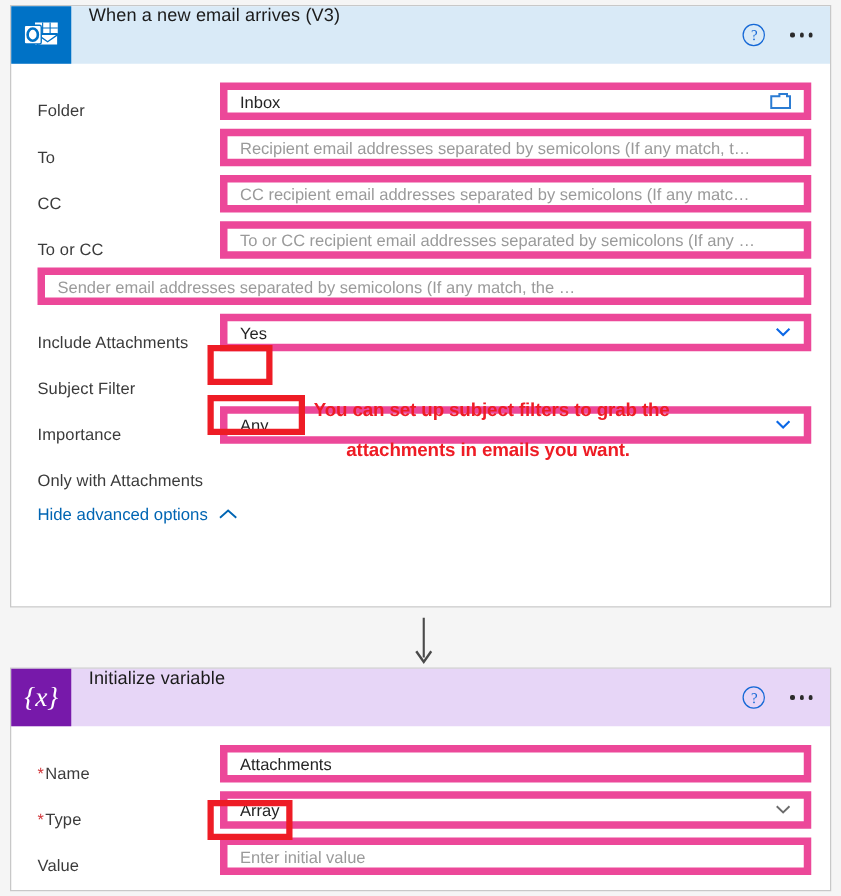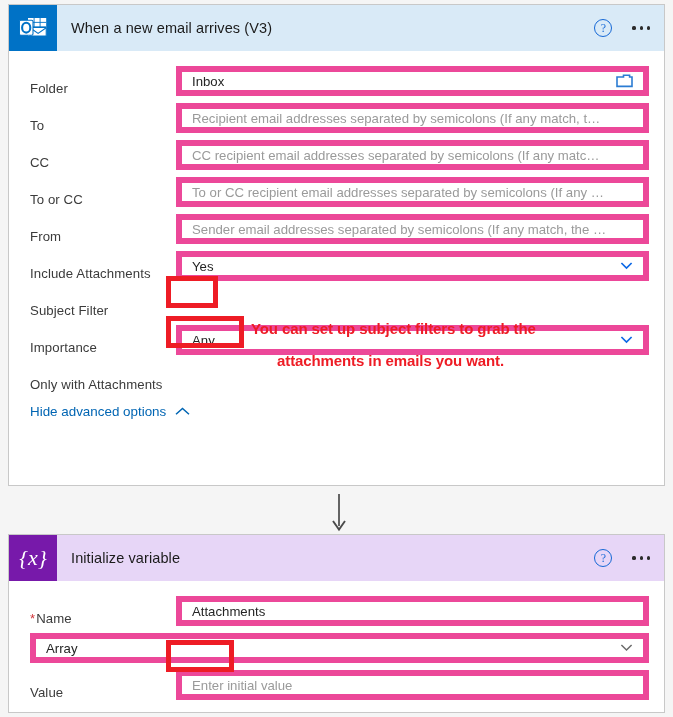--- a/index.html
+++ b/index.html
@@ -23,21 +23,20 @@
     background: #ffffff;
     border: 1px solid #c8c8c8;
     box-sizing: border-box;
   }
 
   
   .card-header {
     position: relative;
     height: 46px;
     display: flex;
-    align-items: center;
     box-sizing: border-box;
   }
   .header-outlook { background: #d9eaf7; }
   .header-variable { background: #e7d6f7; }
 
   .app-icon {
     width: 48px;
     height: 46px;
     flex: 0 0 48px;
     display: flex;
@@ -258,21 +257,20 @@
     </div>
 
     <div class="form-row">
       <div class="field-label">To or CC</div>
       <div class="field-box">
         <span class="field-value placeholder">To or CC recipient email addresses separated by semicolons (If any …</span>
       </div>
     </div>
 
     <div class="form-row">
-      <div class="field-label">From</div>
       <div class="field-box">
         <span class="field-value placeholder">Sender email addresses separated by semicolons (If any match, the …</span>
       </div>
     </div>
 
     <div class="form-row">
       <div class="field-label">Include Attachments</div>
       <div class="field-box">
         <span class="field-value">Yes</span>
         <span class="chevron">
@@ -350,20 +348,23 @@
     <div class="form-row spacer-top">
       <div class="field-label">
         <span class="req">*</span><span>Name</span>
       </div>
       <div class="field-box">
         <span class="field-value">Attachments</span>
       </div>
     </div>
 
     <div class="form-row">
+      <div class="field-label">
+        <span class="req">*</span><span>Type</span>
+      </div>
       <div class="field-box">
         <span class="field-value">Array</span>
         <span class="chevron">
           <svg width="13" height="13" viewBox="0 0 13 13" aria-hidden="true">
               <path d="M1.4 4 L6.5 9 L11.6 4" fill="none" stroke="#6b6b6b" stroke-width="1.5"></path>
             </svg>
         </span>
       </div>
     </div>
 

